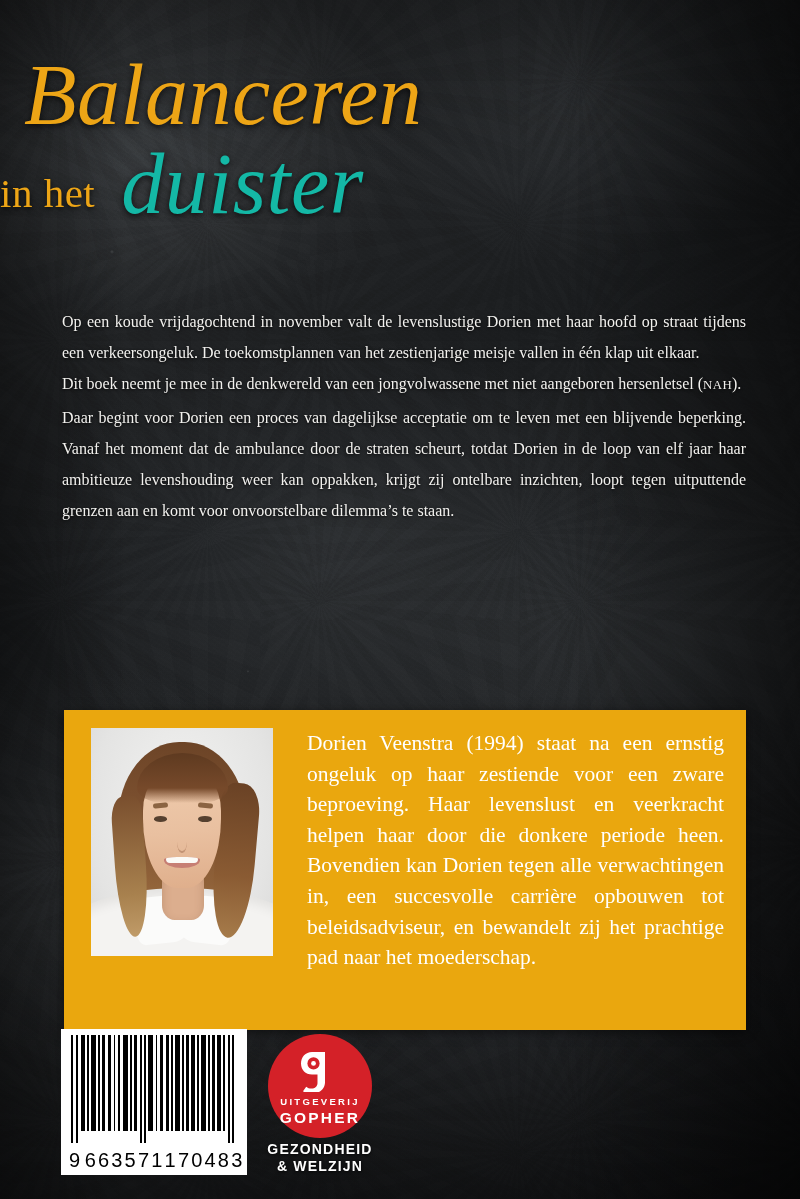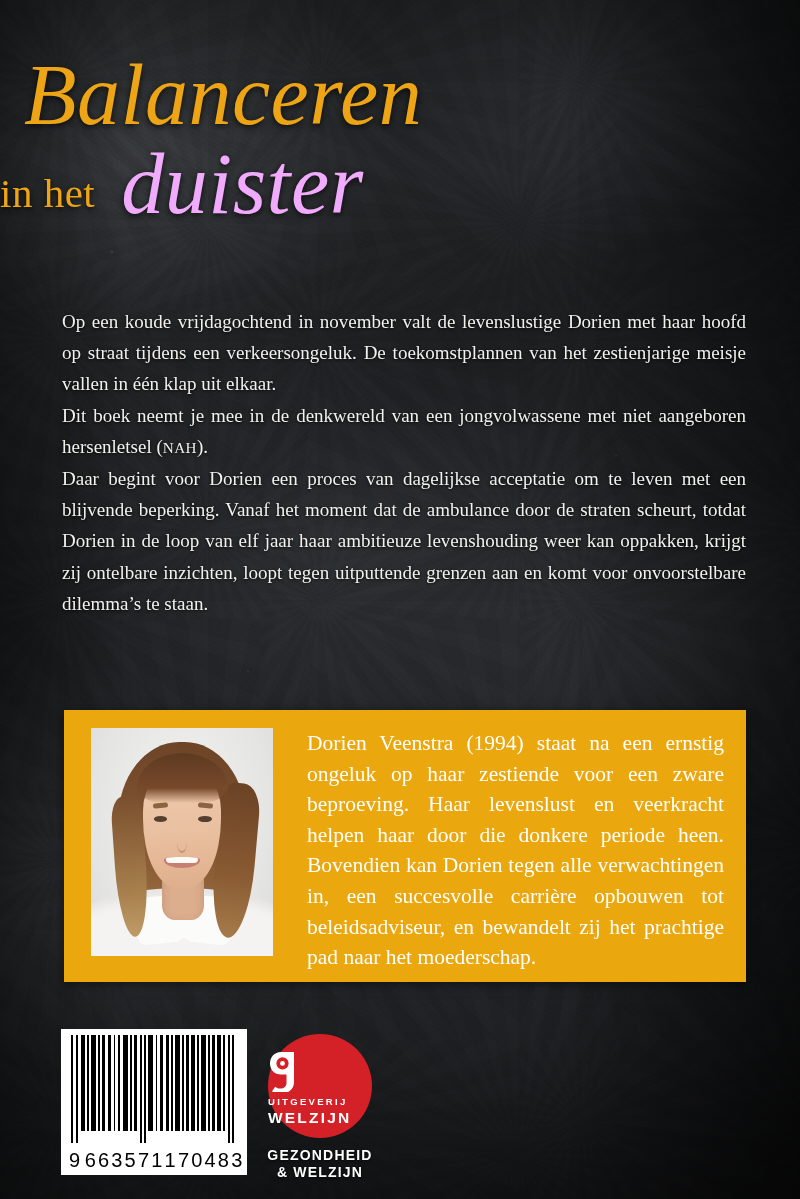--- a/index.html
+++ b/index.html
@@ -102,54 +102,54 @@
     letter-spacing: 0.5px;
     position: relative;
     top: -6px;
     text-shadow: 0 2px 5px rgba(0,0,0,0.75);
   }
   .title-sub {
     font-family: "Liberation Serif", serif;
     font-style: italic;
     font-weight: 400;
     font-size: 86px;
-    color: #f0abfc;
+    color: #14b8a6;
     letter-spacing: 0.5px;
     margin-left: 22px;
     text-shadow: 0 2px 6px rgba(0,0,0,0.75);
     margin-top: 28px;
   }
 
   
   .blurb {
     position: absolute;
     left: 62px;
     top: 306px;
     width: 684px;
     color: #f2f1ee;
     font-family: "Liberation Serif", serif;
-    font-size: 19px;
+    font-size: 16px;
     line-height: 31.2px;
     text-align: justify;
     text-shadow: 0 1px 3px rgba(0,0,0,0.85);
   }
   .blurb p { margin: 0; }
   .blurb p + p { margin-top: 0; }
   .smallcaps {
     font-size: 0.80em;
     letter-spacing: 0.4px;
   }
 
   
   .author-panel {
     position: absolute;
     left: 64px;
     top: 710px;
     width: 682px;
-    height: 272px;
+    height: 320px;
     background: #eaa70e;
     box-sizing: border-box;
     display: flex;
     align-items: flex-start;
     box-shadow: 0 2px 10px rgba(0,0,0,0.5);
   }
   .author-photo-frame {
     position: absolute;
     left: 27px;
     top: 18px;
@@ -315,21 +315,21 @@
     text-align: center;
   }
   .pub-circle {
     position: relative;
     width: 104px; height: 104px;
     margin: 0 auto;
     border-radius: 50%;
     background: #d42128;
     display: flex;
     flex-direction: column;
-    align-items: flex-start;
+    align-items: center;
     justify-content: flex-start;
     padding-top: 14px;
     box-sizing: border-box;
   }
   .pub-g {
     width: 42px; height: 44px;
     position: relative;
   }
   .pub-g svg { display: block; }
   .pub-line1 {
@@ -344,21 +344,21 @@
   .pub-line2 {
     margin-top: 3px;
     font-family: "Liberation Sans", sans-serif;
     font-size: 15.5px;
     font-weight: 700;
     letter-spacing: 2.2px;
     color: #ffffff;
     line-height: 1;
   }
   .pub-tagline {
-    margin-top: 9px;
+    margin-top: 3px;
     font-family: "Liberation Sans", sans-serif;
     font-size: 14px;
     font-weight: 700;
     letter-spacing: 1.2px;
     color: #ffffff;
     line-height: 1.22;
     text-shadow: 0 1px 3px rgba(0,0,0,0.8);
   }
 </style>
 </head>
@@ -460,21 +460,21 @@
     <div class="publisher">
       <div class="pub-circle">
         <div class="pub-g">
           <svg viewBox="0 0 42 44" width="42" height="44" aria-hidden="true">
             <path d="M33 4 H13 C6.5 4 2 9 2 15.5 C2 22 6.5 26.5 13 26.5 H18.5 V35 C18.5 38.5 16 40.6 12.5 40.6 C10.4 40.6 8.6 39.9 7.2 38.7 L4 43.2 C6.4 44.9 9.4 45.6 12.6 45.6 C20.4 45.6 26 41.2 26 34.3 V4 Z" fill="#ffffff"></path>
             <circle cx="14.5" cy="15.4" r="6.1" fill="#d42128"></circle>
             <circle cx="14.5" cy="15.4" r="2.4" fill="#ffffff"></circle>
           </svg>
         </div>
         <div class="pub-line1">UITGEVERIJ</div>
-        <div class="pub-line2">WELZIJN</div>
+        <div class="pub-line2">GOPHER</div>
       </div>
       <div class="pub-tagline">
         <div>GEZONDHEID</div>
         <div>&amp; WELZIJN</div>
       </div>
     </div>
 
   </div>
 </div>
 

